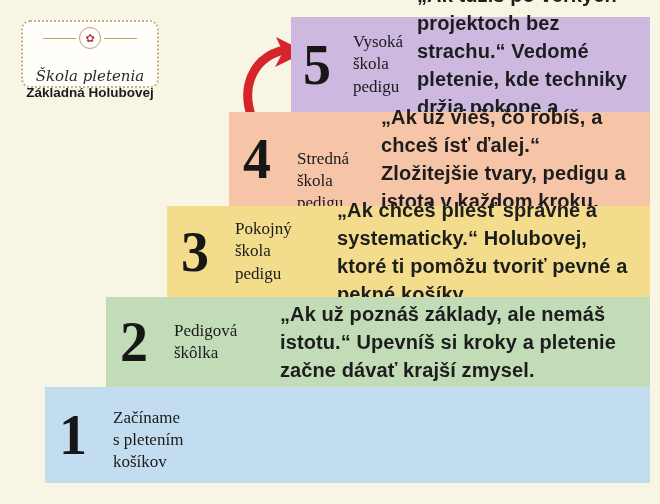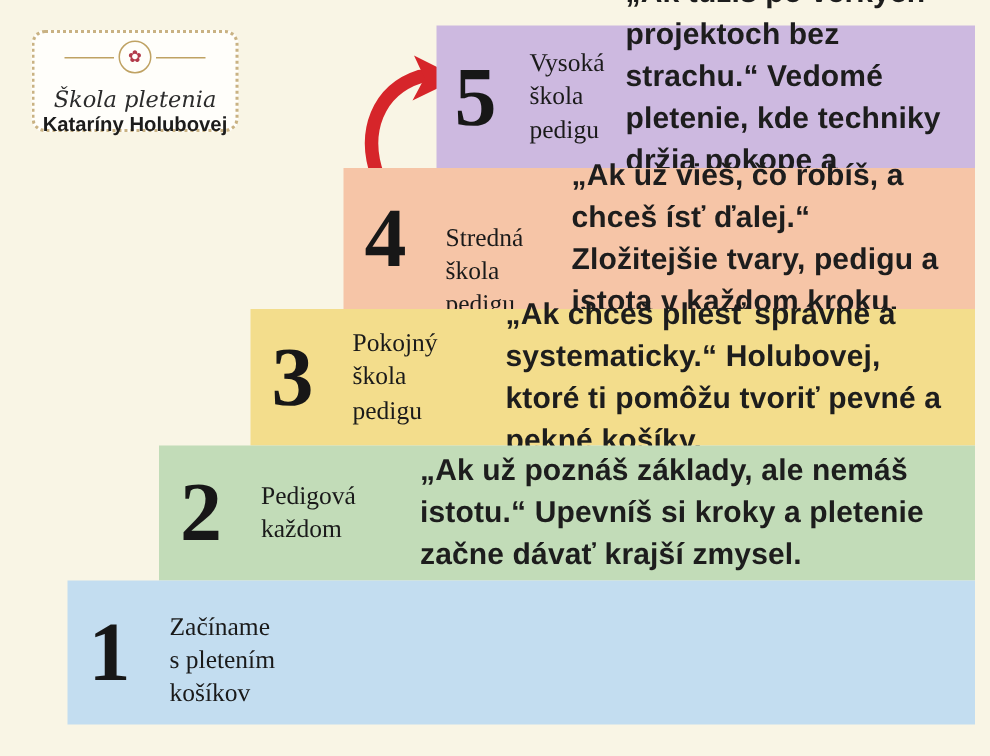--- a/index.html
+++ b/index.html
@@ -51,21 +51,21 @@
     font-size: 11px;
     line-height: 1;
     color: #b23a4a;
     background: #fffefa;
   }
   .logo-script {
     font-family: "DejaVu Serif", serif;
     font-style: italic;
     font-size: 15px;
     color: #2b2b2b;
-    margin-top: 8px;
+    margin-top: 18px;
     white-space: nowrap;
   }
   .logo-name {
     font-family: "Liberation Sans", sans-serif;
     font-weight: 700;
     font-size: 13.5px;
     color: #1c1c1c;
     white-space: nowrap;
   }
 
@@ -135,21 +135,21 @@
 
 <div class="canvas">
 
   <div class="logo-box">
     <div class="logo-ornament">
       <span class="orn-line"></span>
       <span class="orn-circle">✿</span>
       <span class="orn-line"></span>
     </div>
     <div class="logo-script">Škola pletenia</div>
-    <div class="logo-name">Kataríny Holubovej</div>
+    <div class="logo-name">Základná Holubovej</div>
   </div>
 
   <div class="arrow-wrap" style="color: rgb(214, 37, 42);">
     <svg viewBox="0 0 68 86" fill="none" xmlns="http://www.w3.org/2000/svg">
       <path d="M 10 82 C -1 52, 10 24, 38 15" stroke="currentColor" stroke-width="9" stroke-linecap="round" fill="none"></path>
       <polygon points="34,1 64,16 33,31 41,16" fill="currentColor"></polygon>
     </svg>
   </div>
 
   <div class="step step-5" style="background-color: rgb(205, 185, 224);">
@@ -172,21 +172,21 @@
     <div class="num">3</div>
     <div class="title">Pokojný
 škola
 pedigu</div>
     <div class="quote">„Ak chceš pliesť správne a systematicky.“  Holubovej, ktoré ti pomôžu tvoriť pevné a pekné košíky.</div>
   </div>
 
   <div class="step step-2" style="background-color: rgb(194, 220, 184);">
     <div class="num">2</div>
     <div class="title">Pedigová
-každom</div>
+škôlka</div>
     <div class="quote">„Ak už poznáš základy, ale nemáš istotu.“  Upevníš si kroky a pletenie začne dávať krajší zmysel.</div>
   </div>
 
   <div class="step step-1" style="background-color: rgb(195, 221, 240);">
     <div class="num">1</div>
     <div class="title">Začíname
 s pletením
 košíkov</div>
   </div>
 

